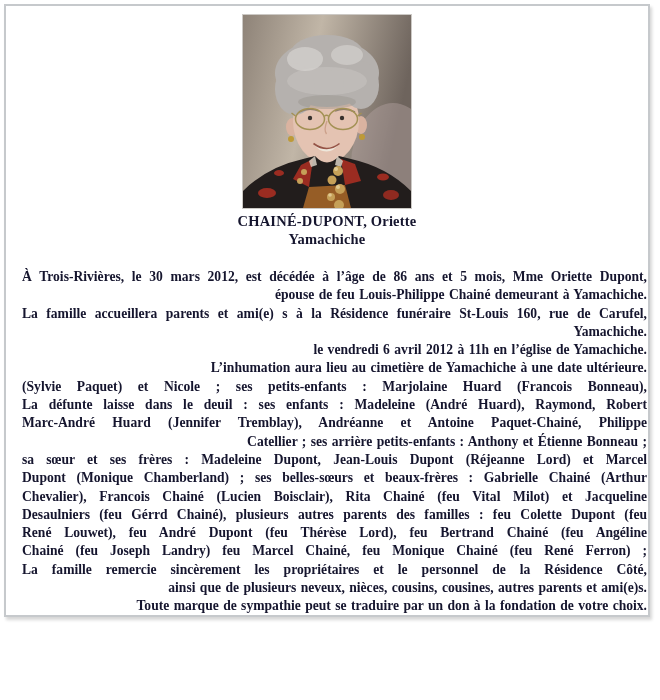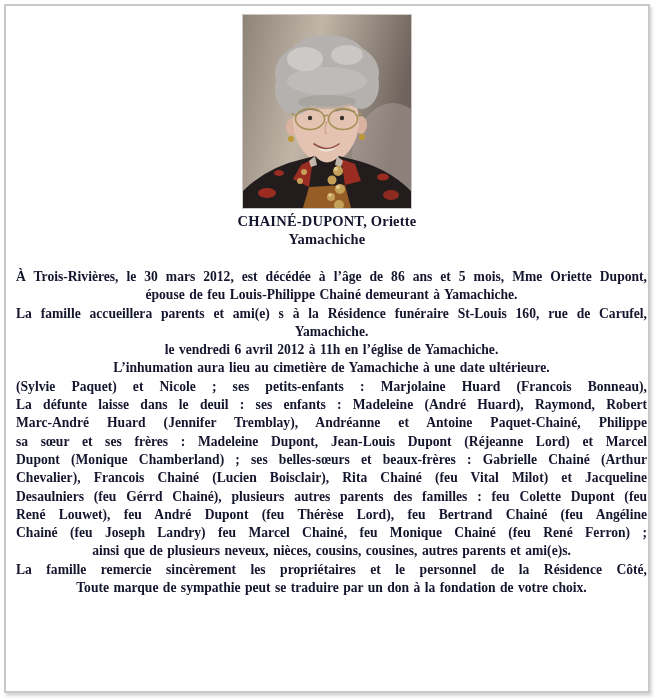--- a/index.html
+++ b/index.html
@@ -2,40 +2,40 @@
 <html><head>
 <meta charset="utf-8">
 <style>
   html,body{margin:0;padding:0;}
   body{
     width:660px;height:700px;background:#ffffff;
     font-family:"Liberation Serif","DejaVu Serif",serif;
     overflow:hidden;position:relative;
   }
   .sheet{
-    position:absolute;left:4px;top:4px;width:646px;height:689px;
+    position:absolute;left:4px;top:4px;width:646px;height:613px;
     box-sizing:border-box;background:#fff;
     border:2px solid #c6c9cc;
     box-shadow:2px 3px 3px rgba(0,0,0,.16);
     font-weight:bold;color:#15152e;
   }
   .photo{
     width:168px;height:193px;margin:9px auto 0;position:relative;
     box-shadow:0 0 0 1px rgba(110,100,90,.35);
   }
   .photo svg{display:block;width:100%;height:100%;filter:saturate(.92) blur(.3px);}
   .names{
     text-align:center;margin-top:4px;
     font-size:14.5px;line-height:18px;letter-spacing:.2px;
   }
   .obit{
-    margin:20px 1px 0 10px;
+    margin:20px 1px 0 16px;
     font-size:13.6px;line-height:18.3px;word-spacing:1px;
   }
-  .line{text-align:center;}
+  .line{text-align:right;}
   .line.just{text-align:justify;text-align-last:justify;}
 </style>
 </head>
 <body>
 
 <div class="sheet" style="color: rgb(21, 21, 46); border-color: rgb(198, 201, 204);">
 
   <div class="photo">
     <svg viewBox="0 0 168 193" xmlns="http://www.w3.org/2000/svg">
       <defs>
@@ -121,24 +121,25 @@
   <div class="obit">
       <div class="line just">À Trois-Rivières, le 30 mars 2012, est décédée à l’âge de 86 ans et 5 mois, Mme Oriette Dupont,</div>
       <div class="line">épouse de feu Louis-Philippe Chainé demeurant à Yamachiche.</div>
       <div class="line just">La famille accueillera parents et ami(e) s à la Résidence funéraire St-Louis 160, rue de Carufel,</div>
       <div class="line">Yamachiche.</div>
       <div class="line">le vendredi 6 avril 2012 à 11h en l’église de Yamachiche.</div>
       <div class="line">L’inhumation aura lieu au cimetière de Yamachiche à une date ultérieure.</div>
       <div class="line just">(Sylvie Paquet) et Nicole ; ses petits-enfants : Marjolaine Huard (Francois Bonneau),</div>
       <div class="line just">La défunte laisse dans le deuil : ses enfants : Madeleine (André Huard), Raymond, Robert</div>
       <div class="line just">Marc-André Huard (Jennifer Tremblay), Andréanne et Antoine Paquet-Chainé, Philippe</div>
+      <div class="line">Catellier ; ses arrière petits-enfants : Anthony et Étienne Bonneau ;</div>
       <div class="line just">sa sœur et ses frères : Madeleine Dupont, Jean-Louis Dupont (Réjeanne Lord) et Marcel</div>
       <div class="line just">Dupont (Monique Chamberland) ; ses belles-sœurs et beaux-frères : Gabrielle Chainé (Arthur</div>
       <div class="line just">Chevalier), Francois Chainé (Lucien Boisclair), Rita Chainé (feu Vital Milot) et Jacqueline</div>
       <div class="line just">Desaulniers (feu Gérrd Chainé), plusieurs autres parents des familles : feu Colette Dupont (feu</div>
       <div class="line just">René Louwet), feu André Dupont (feu Thérèse Lord), feu Bertrand Chainé (feu Angéline</div>
       <div class="line just">Chainé (feu Joseph Landry) feu Marcel Chainé, feu Monique Chainé (feu René Ferron) ;</div>
+      <div class="line just">La famille remercie sincèrement les propriétaires et le personnel de la Résidence Côté,</div>
       <div class="line">ainsi que de plusieurs neveux, nièces, cousins, cousines, autres parents et ami(e)s.</div>
-      <div class="line just">La famille remercie sincèrement les propriétaires et le personnel de la Résidence Côté,</div>
       <div class="line">Toute marque de sympathie peut se traduire par un don à la fondation de votre choix.</div>
     </div>
 
 </div>
 
 </body></html>

